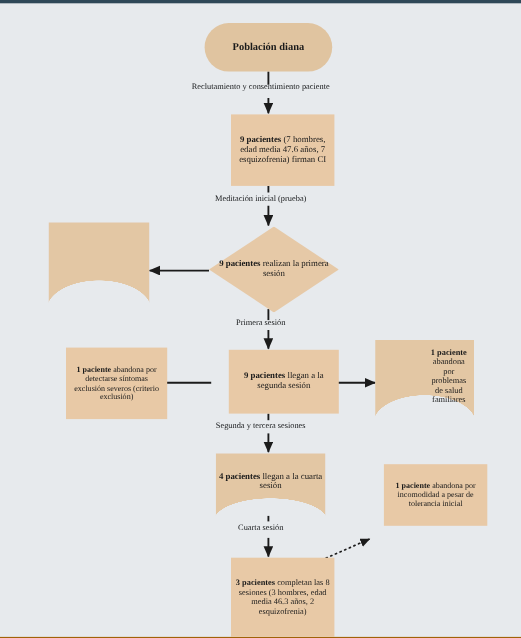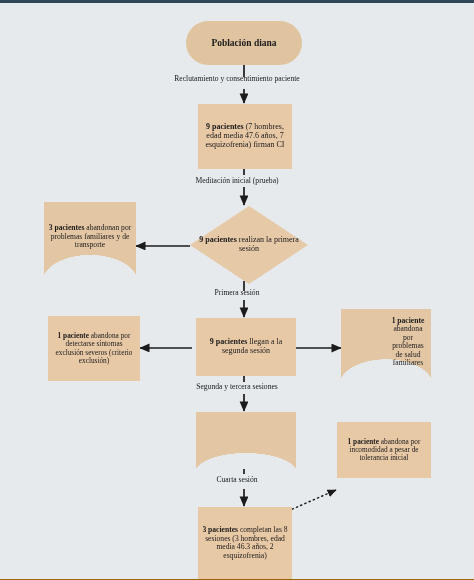--- a/index.html
+++ b/index.html
@@ -52,20 +52,21 @@
   .terminator {
     border-radius: 26px;
     background: #e0c4a0;
     font-weight: bold;
     font-size: 9.5px;
   }
   
   .process {
     background: #e8c9a6;
     font-size: 8px;
+    margin-left: 12px;
   }
   
   .decision {
     background: transparent;
     font-size: 8px;
   }
   .decision .diamond-bg {
     position: absolute;
     inset: 0;
     background: #e6c9a7;
@@ -159,21 +160,20 @@
 
     <div class="edge-label" style="left:0px; top:174px; width:474px;">Meditación inicial (prueba)</div>
 
     <div class="node decision" style="left:190px; top:203px; width:118px; height:78px;">
       <div class="diamond-bg"></div>
       <span class="txt"><span class="bold">9 pacientes</span><span> realizan la primera sesión</span></span>
     </div>
 
     <div class="node document" style="left:44px; top:199px; width:92px; height:80px;">
       <div class="doc-bg"></div>
-      <span class="txt"><span class="bold">3 pacientes</span><span> abandonan por problemas familiares y de transporte</span></span>
     </div>
 
     <div class="edge-label" style="left:0px; top:286px; width:474px;">Primera sesión</div>
 
     <div class="node process" style="left:196px; top:315px; width:100px; height:58px;">
       <span class="txt"><span class="bold">9 pacientes</span><span> llegan a la segunda sesión</span></span>
     </div>
 
     <div class="node process" style="left:48px; top:313px; width:92px; height:65px; font-size:7.3px;">
       <span class="txt"><span class="bold">1 paciente</span><span> abandona por detectarse síntomas exclusión severos (criterio exclusión)</span></span>
@@ -181,20 +181,21 @@
 
     <div class="node document" style="left:341px; top:306px; width:90px; height:76px;padding-left:44px;">
       <div class="doc-bg"></div>
       <span class="txt"><span class="bold">1 paciente</span><span> abandona por problemas de salud familiares</span></span>
     </div>
 
     <div class="edge-label" style="left:0px; top:380px; width:474px;">Segunda y tercera sesiones</div>
 
     <div class="node document" style="left:196px; top:409px; width:100px; height:62px; font-size:8px;">
       <div class="doc-bg"></div>
+      <span class="txt"><span class="bold">4 pacientes</span><span> llegan a la cuarta sesión</span></span>
     </div>
 
     <div class="node process" style="left:337px; top:419px; width:94px; height:56px; font-size:7.3px;">
       <span class="txt"><span class="bold">1 paciente</span><span> abandona por incomodidad a pesar de tolerancia inicial</span></span>
     </div>
 
     <div class="edge-label" style="left:0px; top:473px; width:474px;">Cuarta sesión</div>
 
     <div class="node process" style="left:198px; top:504px; width:94px; height:72px; font-size:7.6px;">
       <span class="txt"><span class="bold">3 pacientes</span><span> completan las 8 sesiones (3 hombres, edad media 46.3 años, 2 esquizofrenia)</span></span>

